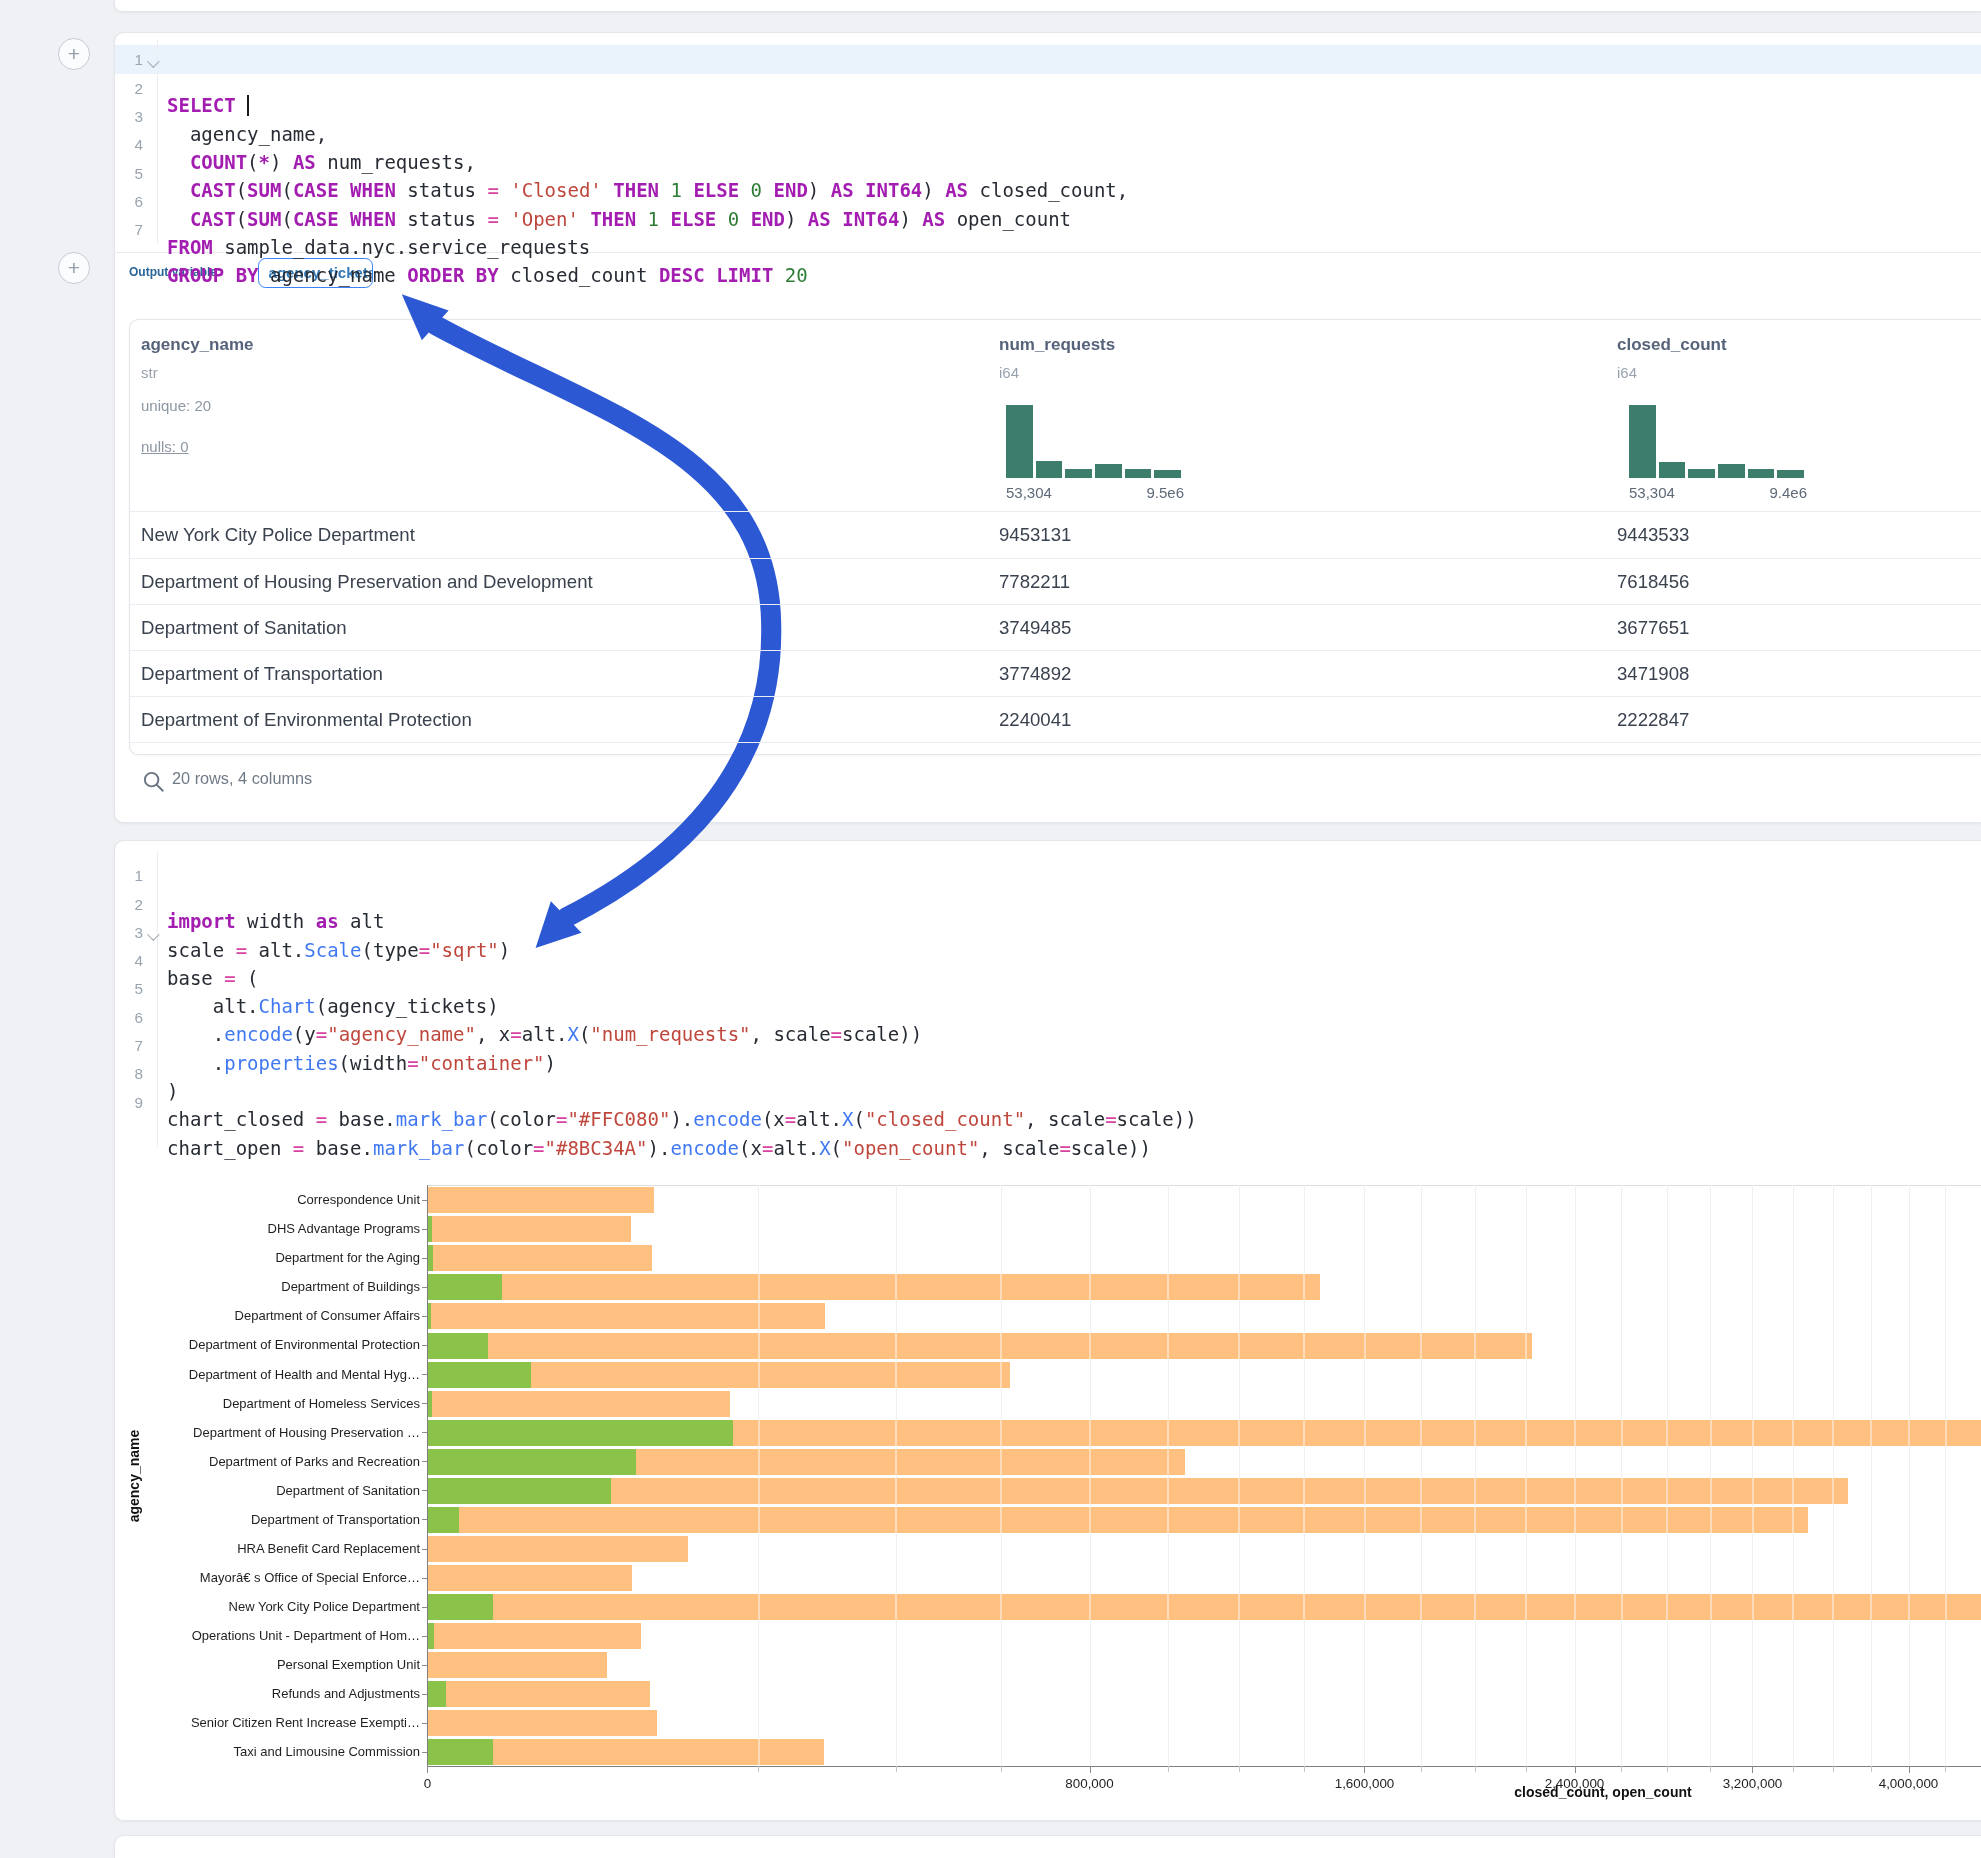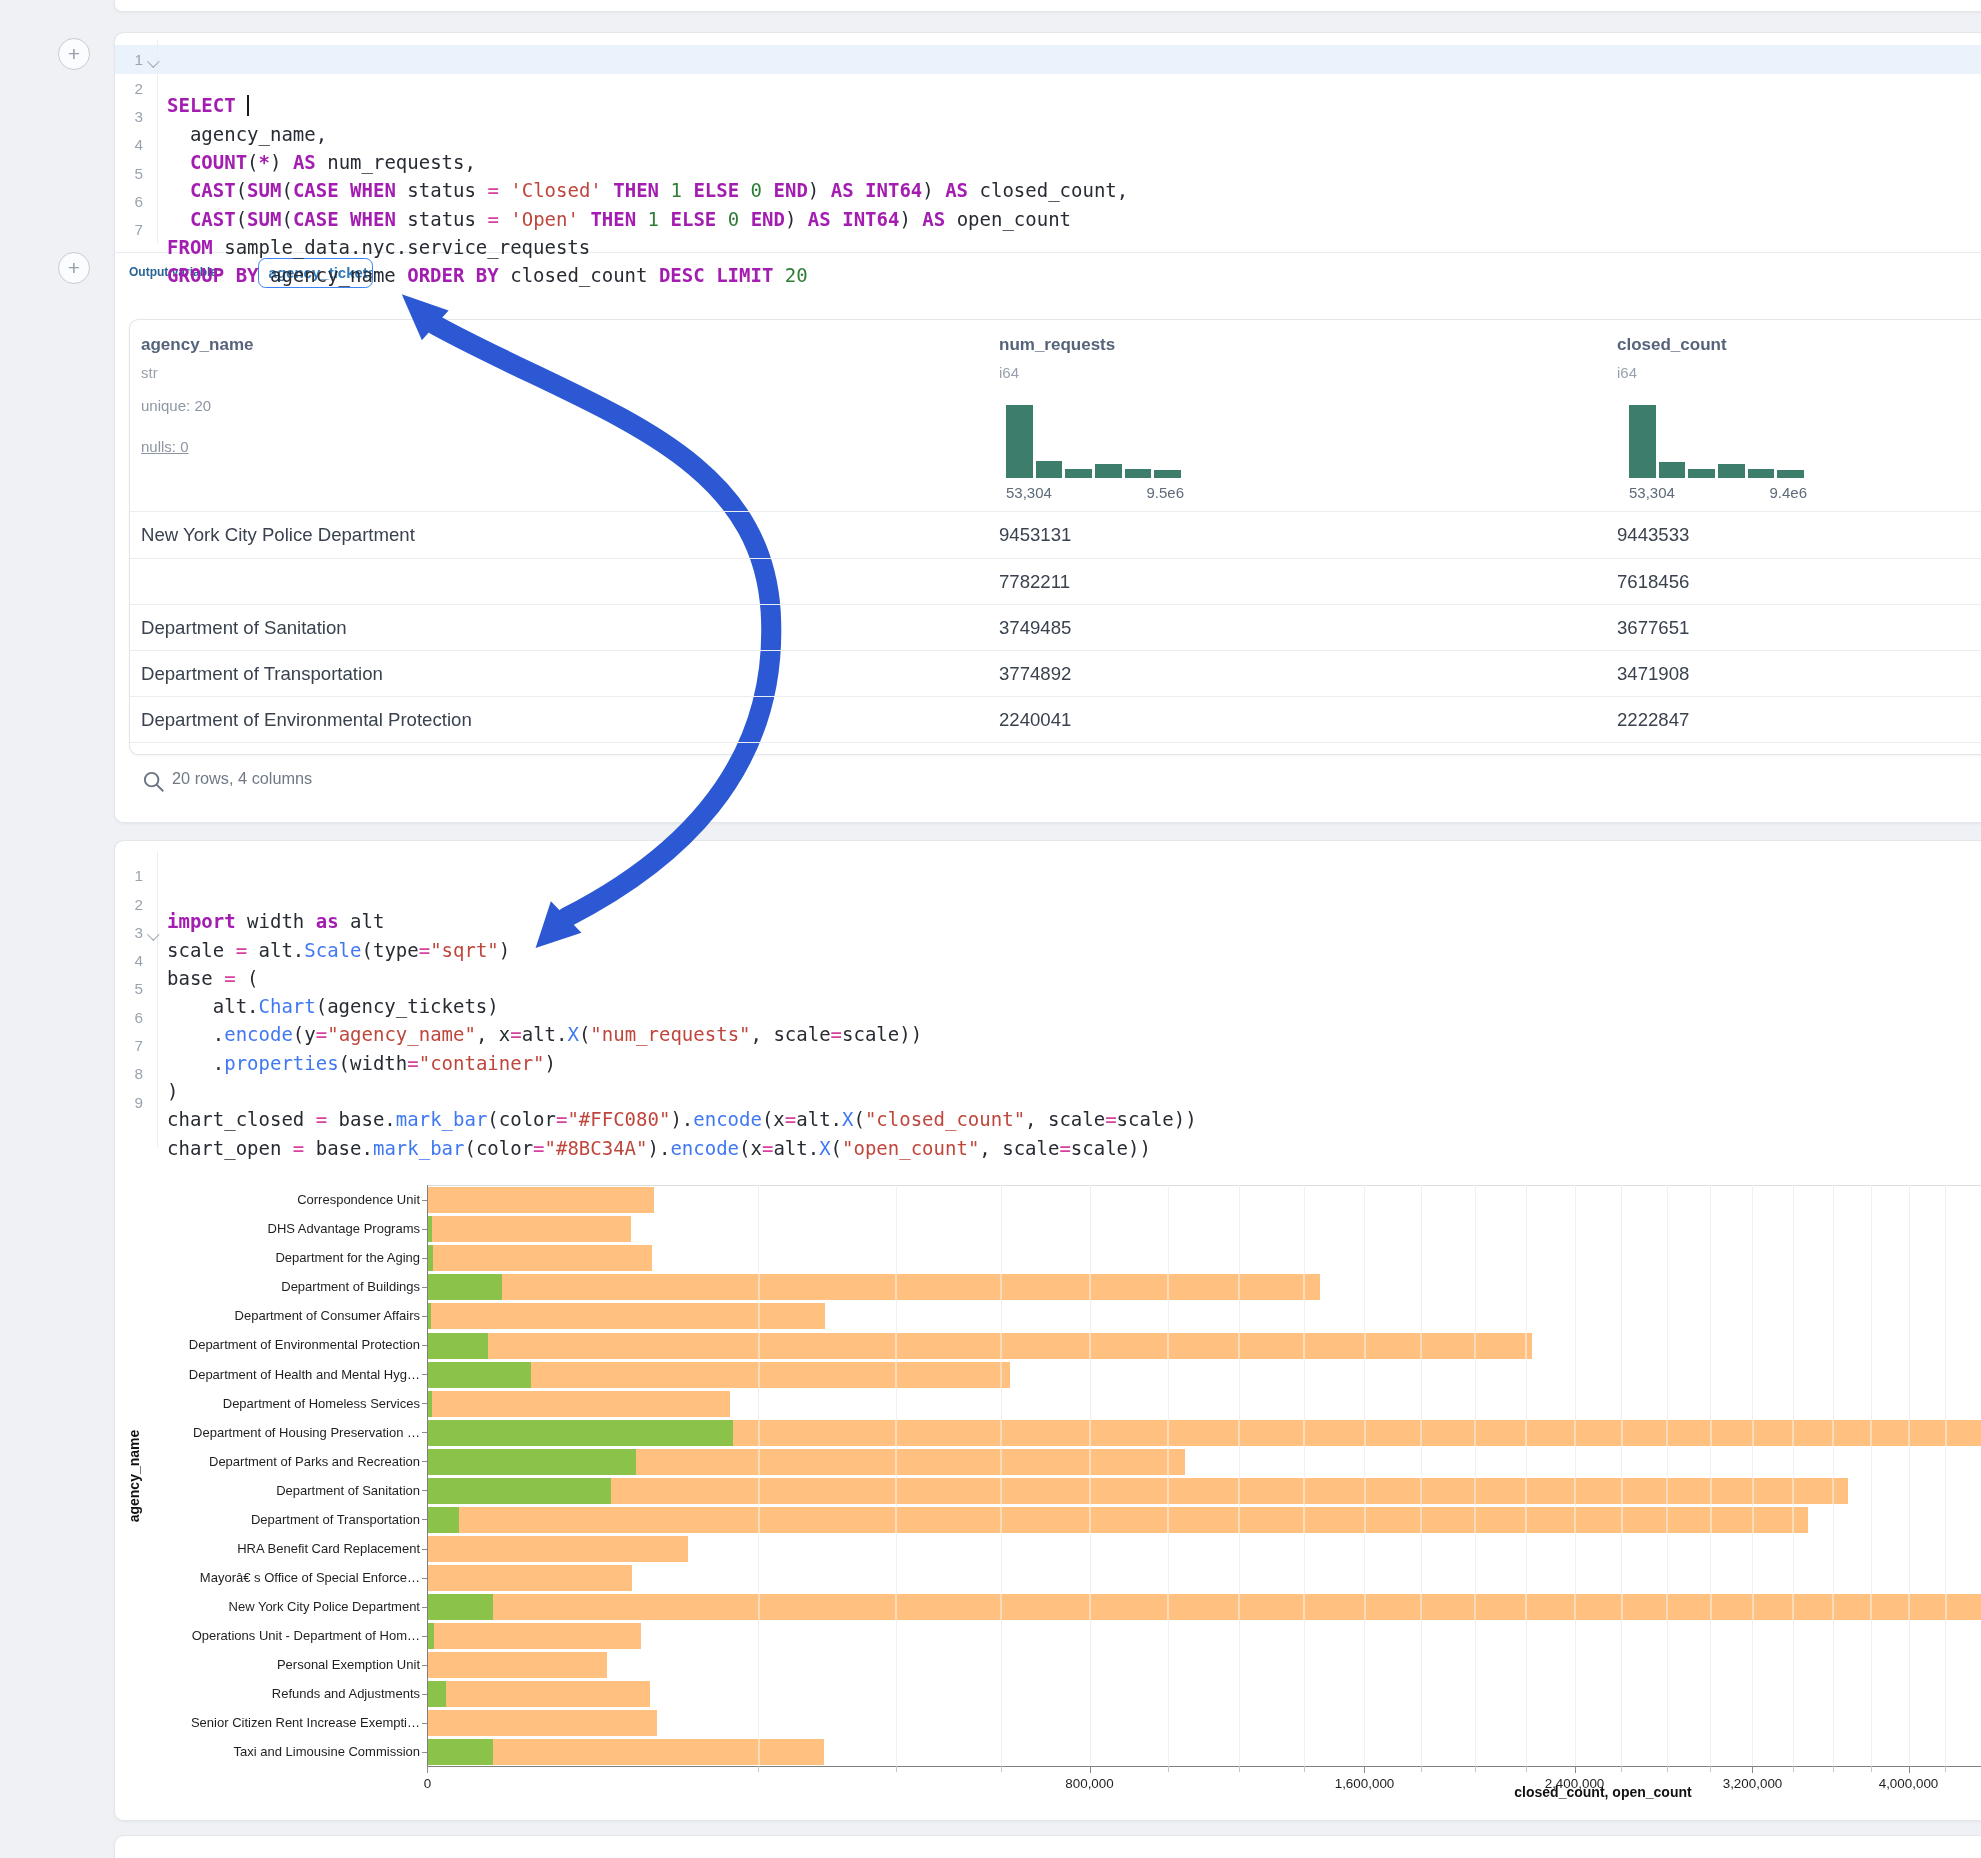--- a/index.html
+++ b/index.html
@@ -142,20 +142,21 @@
     <div class="cl" style="top: 974px;"><span class="ln">5</span><span class="code"><span class="tok-plain">    .</span><span class="tok-fn">encode</span><span class="tok-plain">(y</span><span class="tok-op">=</span><span class="tok-str">"agency_name"</span><span class="tok-plain">, x</span><span class="tok-op">=</span><span class="tok-plain">alt.</span><span class="tok-fn">X</span><span class="tok-plain">(</span><span class="tok-str">"num_requests"</span><span class="tok-plain">, scale</span><span class="tok-op">=</span><span class="tok-plain">scale))</span></span></div>
     <div class="cl" style="top: 1003px;"><span class="ln">6</span><span class="code"><span class="tok-plain">    .</span><span class="tok-fn">properties</span><span class="tok-plain">(width</span><span class="tok-op">=</span><span class="tok-str">"container"</span><span class="tok-plain">)</span></span></div>
     <div class="cl" style="top: 1031px;"><span class="ln">7</span><span class="code"><span class="tok-plain">)</span></span></div>
     <div class="cl" style="top: 1059px;"><span class="ln">8</span><span class="code"><span class="tok-plain">chart_closed </span><span class="tok-op">=</span><span class="tok-plain"> base.</span><span class="tok-fn">mark_bar</span><span class="tok-plain">(color</span><span class="tok-op">=</span><span class="tok-str">"#FFC080"</span><span class="tok-plain">).</span><span class="tok-fn">encode</span><span class="tok-plain">(x</span><span class="tok-op">=</span><span class="tok-plain">alt.</span><span class="tok-fn">X</span><span class="tok-plain">(</span><span class="tok-str">"closed_count"</span><span class="tok-plain">, scale</span><span class="tok-op">=</span><span class="tok-plain">scale))</span></span></div>
     <div class="cl" style="top: 1088px;"><span class="ln">9</span><span class="code"><span class="tok-plain">chart_open </span><span class="tok-op">=</span><span class="tok-plain"> base.</span><span class="tok-fn">mark_bar</span><span class="tok-plain">(color</span><span class="tok-op">=</span><span class="tok-str">"#8BC34A"</span><span class="tok-plain">).</span><span class="tok-fn">encode</span><span class="tok-plain">(x</span><span class="tok-op">=</span><span class="tok-plain">alt.</span><span class="tok-fn">X</span><span class="tok-plain">(</span><span class="tok-str">"open_count"</span><span class="tok-plain">, scale</span><span class="tok-op">=</span><span class="tok-plain">scale))</span></span></div>
     <div class="row-sep" style="top:511px;"></div>
     <div class="trow" style="left:141px;top:512px;">New York City Police Department</div>
     <div class="trow" style="left:999px;top:512px;">9453131</div>
     <div class="trow" style="left:1617px;top:512px;">9443533</div>
     <div class="row-sep" style="top:558px;"></div>
+    <div class="trow" style="left:141px;top:559px;">Department of Housing Preservation and Development</div>
     <div class="trow" style="left:999px;top:559px;">7782211</div>
     <div class="trow" style="left:1617px;top:559px;">7618456</div>
     <div class="row-sep" style="top:604px;"></div>
     <div class="trow" style="left:141px;top:605px;">Department of Sanitation</div>
     <div class="trow" style="left:999px;top:605px;">3749485</div>
     <div class="trow" style="left:1617px;top:605px;">3677651</div>
     <div class="row-sep" style="top:650px;"></div>
     <div class="trow" style="left:141px;top:651px;">Department of Transportation</div>
     <div class="trow" style="left:999px;top:651px;">3774892</div>
     <div class="trow" style="left:1617px;top:651px;">3471908</div>

